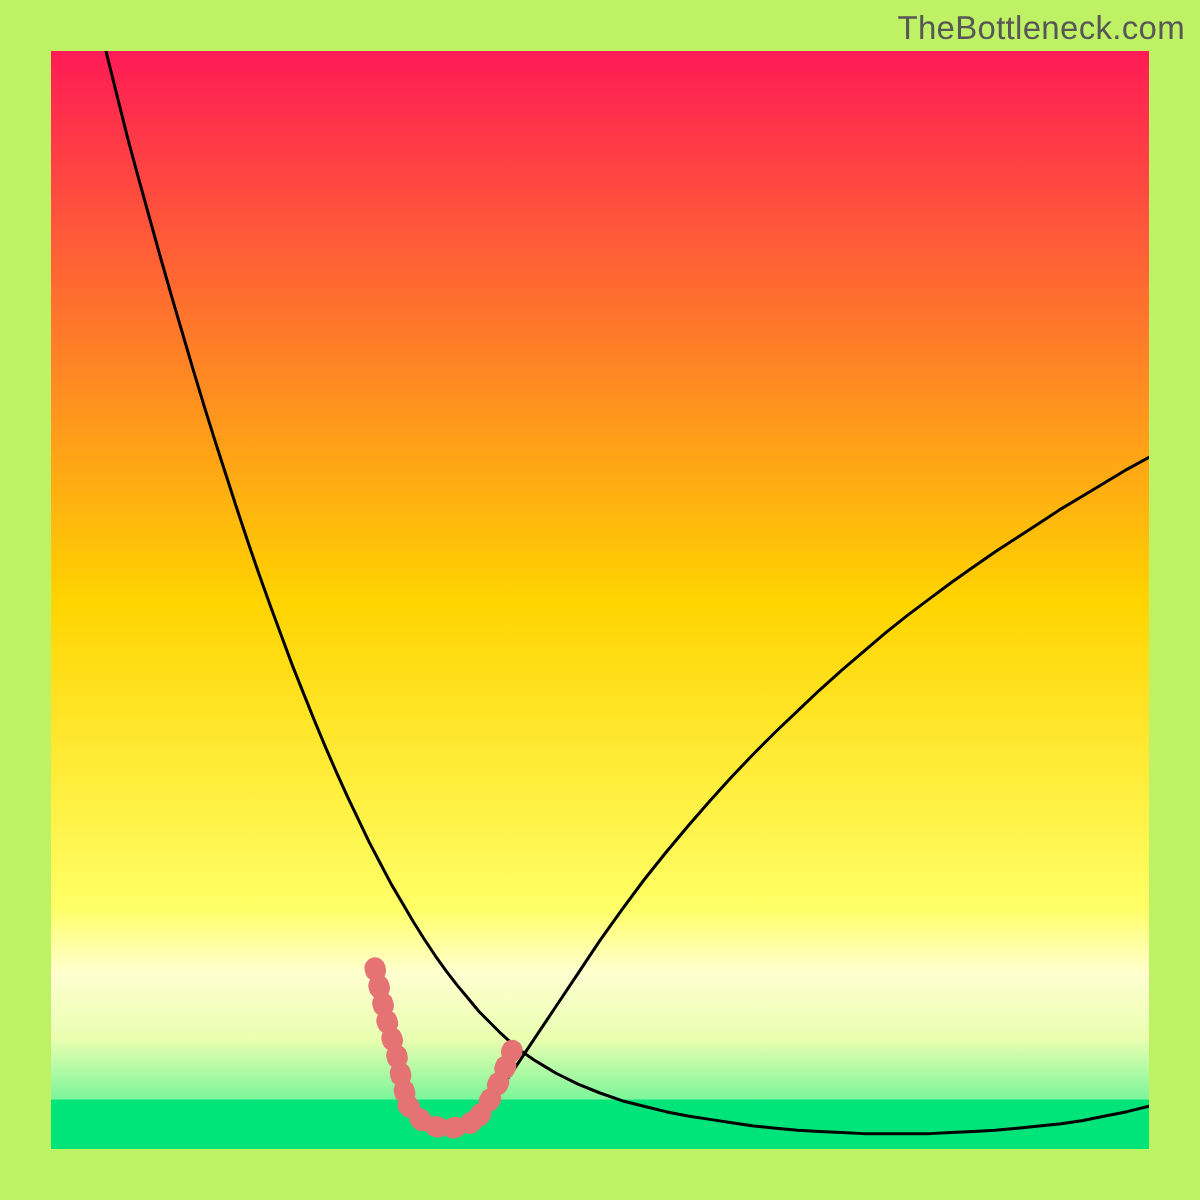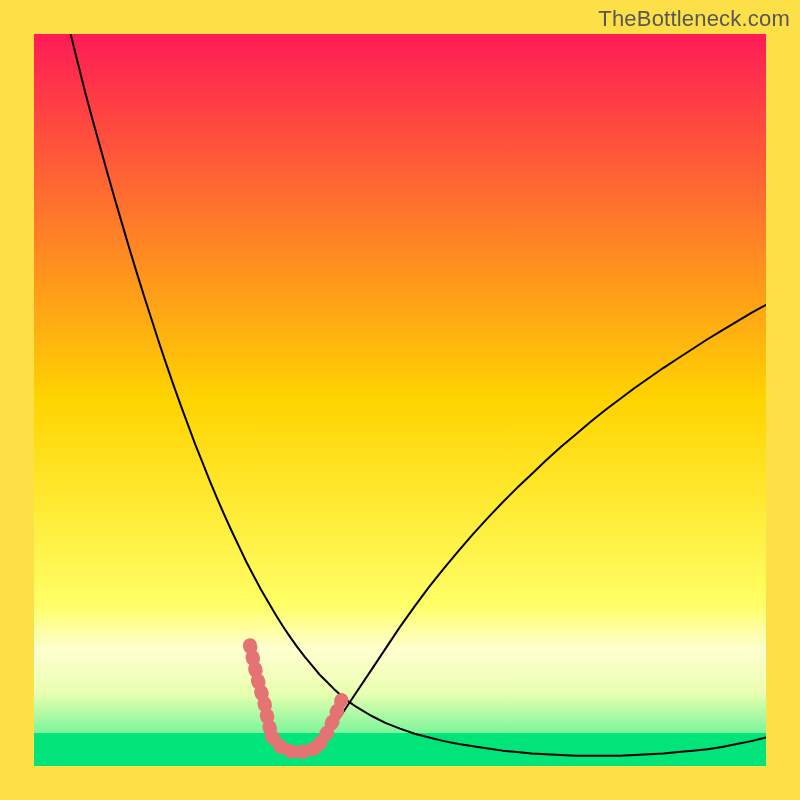--- a/index.html
+++ b/index.html
@@ -1,21 +1,21 @@
 <!DOCTYPE html>
 <html><head>
 <meta charset="utf-8">
 <style>
   * { margin: 0; padding: 0; box-sizing: border-box; }
   html, body { width: 800px; height: 800px; background: #000; overflow: hidden; }
   .stage {
     position: relative;
     width: 800px;
     height: 800px;
-    background: #fde047;
+    background: #bef264;
   }
   .watermark {
     position: absolute;
     top: 6px;
     right: 10px;
     font-family: Arial, Helvetica, sans-serif;
     font-size: 22px;
     color: #575757;
     letter-spacing: 0.2px;
     user-select: none;

